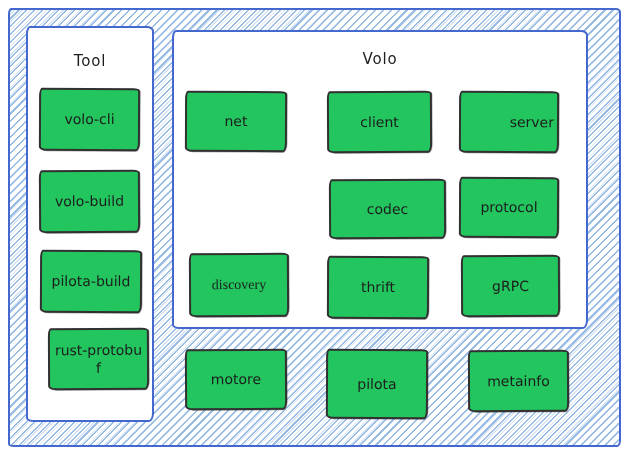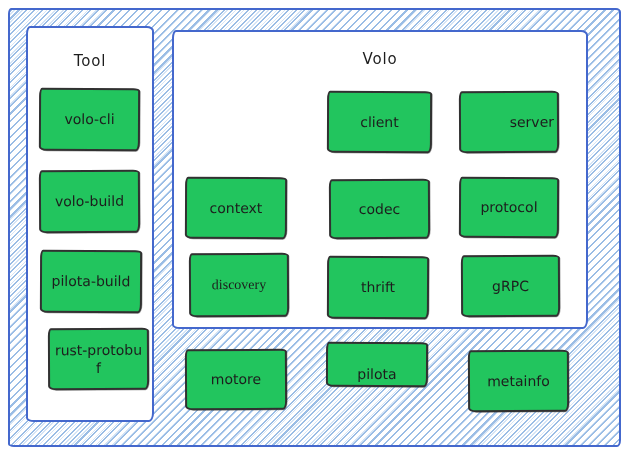--- a/index.html
+++ b/index.html
@@ -71,28 +71,28 @@
   
   .tool-n0 { left: 11px; top: 60px;  width: 101px; height: 63px; }
   .tool-n1 { left: 11px; top: 142px; width: 101px; height: 63px; }
   .tool-n2 { left: 12px; top: 222px; width: 102px; height: 63px; }
   .tool-n3 { left: 20px; top: 300px; width: 101px; height: 62px; }
   
   .volo-n0 { left: 11px;  top: 59px;  width: 102px; height: 61px; }
   .volo-n1 { left: 153px; top: 59px;  width: 105px; height: 62px; }
   .volo-n2 { left: 285px; top: 59px;  width: 100px; height: 62px; justify-content: flex-end; }
   .volo-n3 { left: 11px;  top: 145px; width: 102px; height: 62px; }
-  .volo-n4 { left: 155px; top: 147px; width: 101px; height: 60px; }
+  .volo-n4 { left: 155px; top: 147px; width: 117px; height: 60px; }
   .volo-n5 { left: 285px; top: 145px; width: 100px; height: 61px; }
   .volo-n6 { left: 15px;  top: 221px; width: 100px; height: 64px; font-family: Liberation Serif, serif; }
   .volo-n7 { left: 153px; top: 224px; width: 102px; height: 63px; }
   .volo-n8 { left: 287px; top: 223px; width: 99px;  height: 62px; }
   
   .free-n0 { left: 175px; top: 339px; width: 102px; height: 61px; }
-  .free-n1 { left: 316px; top: 332px; width: 102px; height: 45px; align-items: flex-end; }
+  .free-n1 { left: 316px; top: 339px; width: 102px; height: 70px; }
   .free-n2 { left: 458px; top: 340px; width: 101px; height: 62px; }
 </style>
 </head>
 <body>
 
 <div class="canvas">
   <div class="frame">
 
     <section class="panel panel-tool">
       <div class="panel-title">Tool</div>
@@ -105,28 +105,28 @@
       <div class="node tool-n2">
         <span>pilota-build</span>
       </div>
       <div class="node tool-n3">
         <span>rust-protobuf</span>
       </div>
     </section>
 
     <section class="panel panel-volo">
       <div class="panel-title">Volo</div>
+      <div class="node volo-n0">
+        <span>net</span>
+      </div>
       <div class="node volo-n1">
         <span>client</span>
       </div>
       <div class="node volo-n2">
         <span>server</span>
-      </div>
-      <div class="node volo-n3">
-        <span>context</span>
       </div>
       <div class="node volo-n4">
         <span>codec</span>
       </div>
       <div class="node volo-n5">
         <span>protocol</span>
       </div>
       <div class="node volo-n6">
         <span>discovery</span>
       </div>

